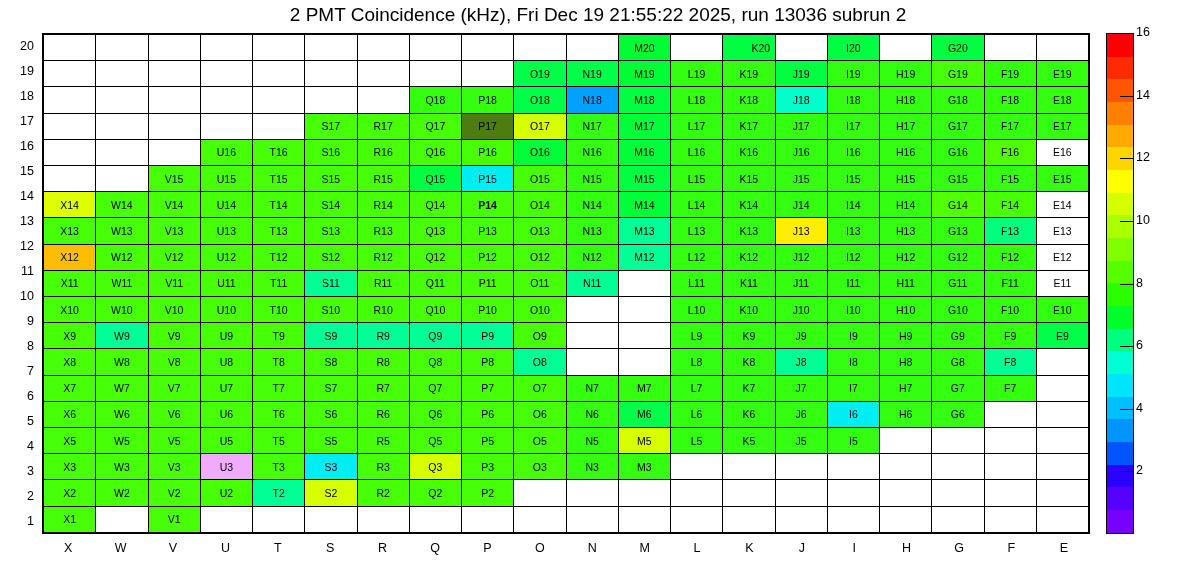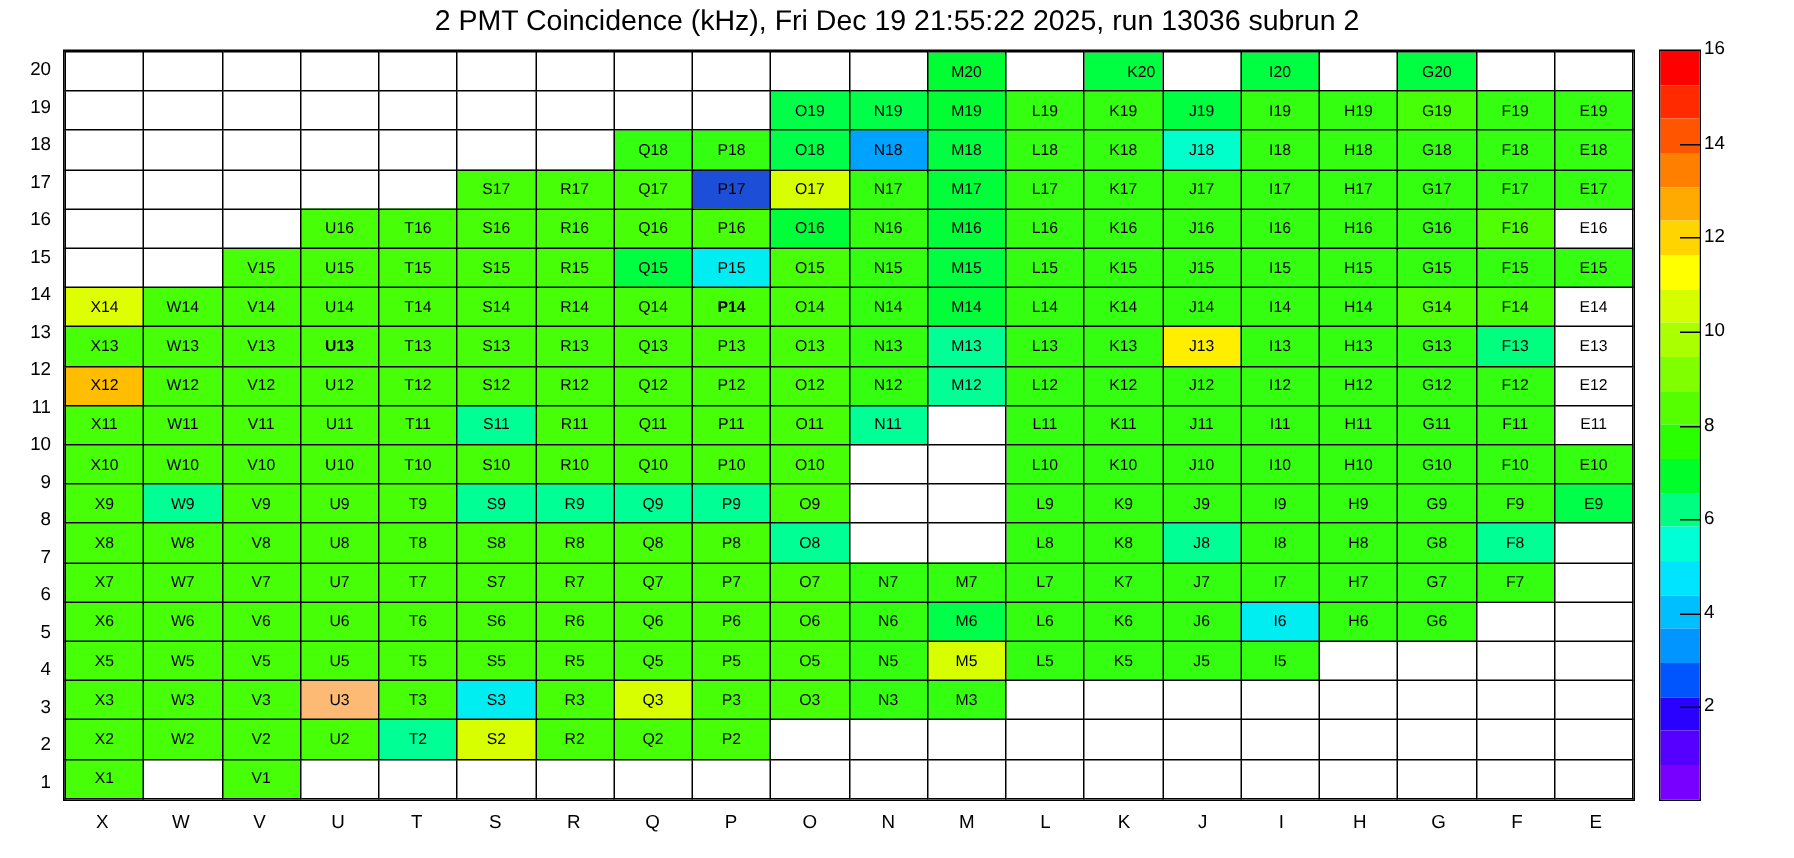--- a/index.html
+++ b/index.html
@@ -130,21 +130,21 @@
           </tr>
           <tr>
             <td style="background: rgb(255, 255, 255);"></td>
             <td style="background: rgb(255, 255, 255);"></td>
             <td style="background: rgb(255, 255, 255);"></td>
             <td style="background: rgb(255, 255, 255);"></td>
             <td style="background: rgb(255, 255, 255);"></td>
             <td style="background: rgb(71, 255, 7);">S17</td>
             <td style="background: rgb(71, 255, 7);">R17</td>
             <td style="background: rgb(71, 255, 7);">Q17</td>
-            <td style="background: #1d4ed8;">P17</td>
+            <td style="background: #4d7c0f;">P17</td>
             <td style="background: rgb(216, 255, 0);">O17</td>
             <td style="background: rgb(53, 255, 16);">N17</td>
             <td style="background: rgb(0, 255, 57);">M17</td>
             <td style="background: rgb(53, 255, 16);">L17</td>
             <td style="background: rgb(53, 255, 16);">K17</td>
             <td style="background: rgb(53, 255, 16);">J17</td>
             <td style="background: rgb(53, 255, 16);">I17</td>
             <td style="background: rgb(53, 255, 16);">H17</td>
             <td style="background: rgb(53, 255, 16);">G17</td>
             <td style="background: rgb(53, 255, 16);">F17</td>
@@ -213,21 +213,21 @@
             <td style="background: rgb(53, 255, 16);">I14</td>
             <td style="background: rgb(53, 255, 16);">H14</td>
             <td style="background: rgb(80, 255, 3);">G14</td>
             <td style="background: rgb(71, 255, 7);">F14</td>
             <td style="background: rgb(255, 255, 255);">E14</td>
           </tr>
           <tr>
             <td style="background: rgb(71, 255, 7);">X13</td>
             <td style="background: rgb(71, 255, 7);">W13</td>
             <td style="background: rgb(71, 255, 7);">V13</td>
-            <td style="background: rgb(71, 255, 7); font-weight: bold;">U13</td>
+            <td style="background: rgb(71, 255, 7);">U13</td>
             <td style="background: rgb(71, 255, 7);">T13</td>
             <td style="background: rgb(71, 255, 7);">S13</td>
             <td style="background: rgb(71, 255, 7);">R13</td>
             <td style="background: rgb(71, 255, 7);">Q13</td>
             <td style="background: rgb(71, 255, 7);">P13</td>
             <td style="background: rgb(71, 255, 7);">O13</td>
             <td style="background: rgb(53, 255, 16);">N13</td>
             <td style="background: rgb(0, 255, 149);">M13</td>
             <td style="background: rgb(53, 255, 16);">L13</td>
             <td style="background: rgb(53, 255, 16);">K13</td>
@@ -411,21 +411,21 @@
             <td style="background: rgb(53, 255, 16);">I5</td>
             <td style="background: rgb(255, 255, 255);"></td>
             <td style="background: rgb(255, 255, 255);"></td>
             <td style="background: rgb(255, 255, 255);"></td>
             <td style="background: rgb(255, 255, 255);"></td>
           </tr>
           <tr>
             <td style="background: rgb(71, 255, 7);">X3</td>
             <td style="background: rgb(71, 255, 7);">W3</td>
             <td style="background: rgb(71, 255, 7);">V3</td>
-            <td style="background: #fdba74;">U3</td>
+            <td style="background: #f0abfc;">U3</td>
             <td style="background: rgb(71, 255, 7);">T3</td>
             <td style="background: rgb(0, 238, 241);">S3</td>
             <td style="background: rgb(71, 255, 7);">R3</td>
             <td style="background: rgb(216, 255, 0);">Q3</td>
             <td style="background: rgb(71, 255, 7);">P3</td>
             <td style="background: rgb(71, 255, 7);">O3</td>
             <td style="background: rgb(53, 255, 16);">N3</td>
             <td style="background: rgb(53, 255, 16);">M3</td>
             <td style="background: rgb(255, 255, 255);"></td>
             <td style="background: rgb(255, 255, 255);"></td>

